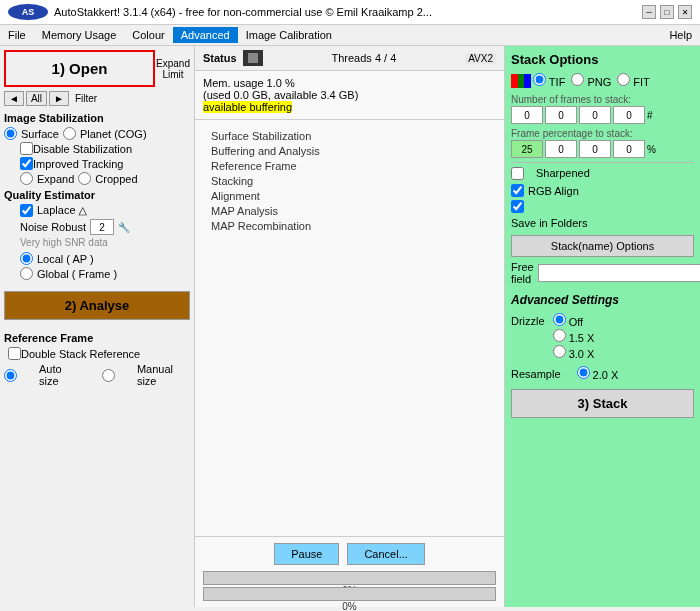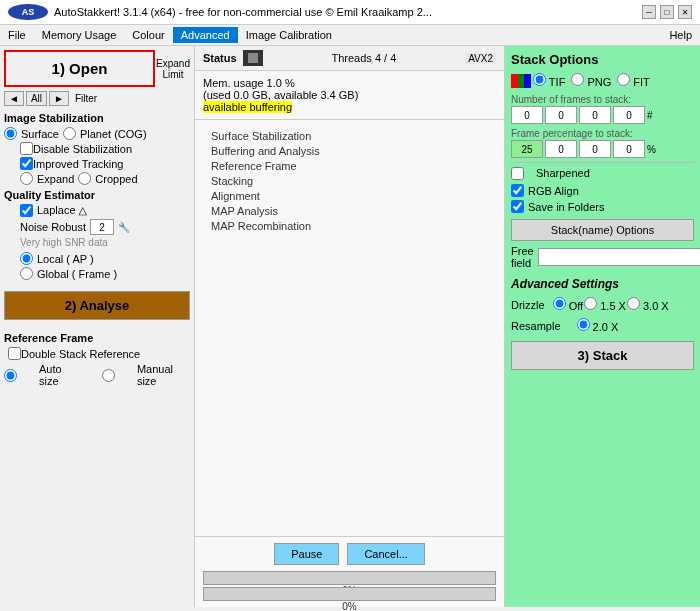--- a/index.html
+++ b/index.html
@@ -347,23 +347,24 @@
       margin: 4px 0;
     }
     .rgb-align-row {
       display: flex;
       align-items: center;
       gap: 4px;
       margin-bottom: 3px;
     }
     .save-folders-row {
       display: flex;
-      align-items: center;
+      align-items: flex-start;
       gap: 4px;
       margin-bottom: 6px;
+      flex-direction: column;
     }
     .stack-options-btn {
       width: 100%;
       background: #d8d8d8;
       border: 1px solid #999;
       padding: 4px;
       font-size: 11px;
       cursor: pointer;
       margin-bottom: 4px;
     }
@@ -387,21 +388,21 @@
       margin-bottom: 6px;
     }
     .drizzle-section {
       display: flex;
       gap: 8px;
       margin-bottom: 6px;
     }
     .drizzle-label { font-size: 11px; padding-top: 2px; }
     .drizzle-options {
       display: flex;
-      flex-direction: row;
+      flex-direction: column;
       font-size: 11px;
       gap: 1px;
     }
     .resample-section {
       display: flex;
       align-items: center;
       gap: 16px;
       margin-bottom: 8px;
       font-size: 11px;
     }

